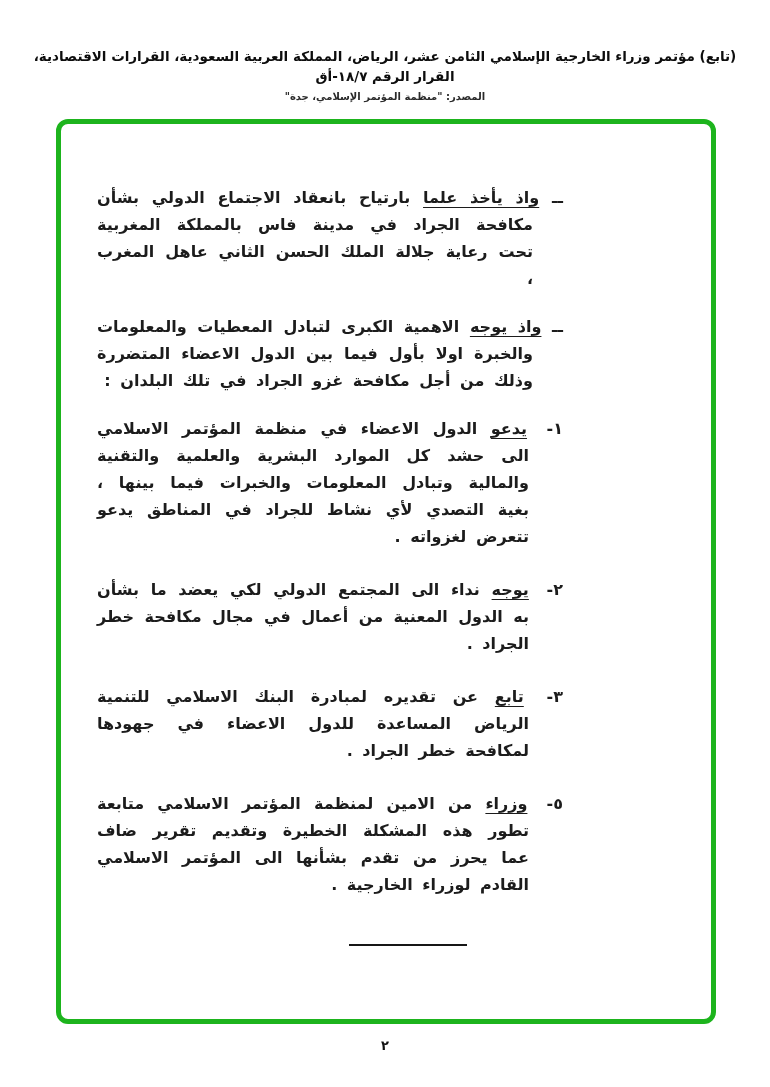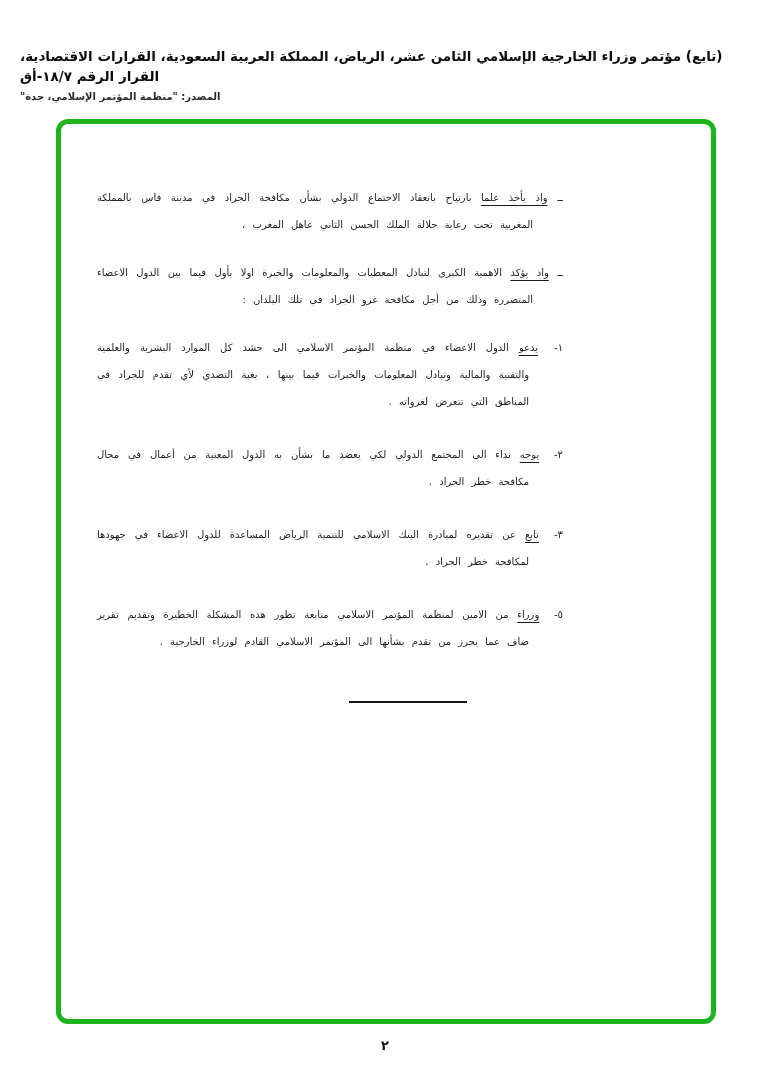--- a/index.html
+++ b/index.html
@@ -12,21 +12,21 @@
     position: relative;
     overflow: hidden;
   }
 
   
   .header {
     position: absolute;
     top: 46px;
     left: 20px;
     right: 20px;
-    text-align: left;
+    text-align: center;
     direction: rtl;
   }
   .header-title {
     font-size: 13.5px;
     font-weight: bold;
     color: #0d0d0d;
     letter-spacing: 0.2px;
     line-height: 20px;
   }
   .header-source {
@@ -46,22 +46,22 @@
     border: 5px solid #1db41d;
     border-radius: 12px;
     background: #ffffff;
   }
 
   
   .content {
     direction: rtl;
     padding: 60px 148px 0 36px;
     color: #1c1c1c;
-    font-size: 10px;
-    font-weight: normal;
+    font-size: 16px;
+    font-weight: bold;
     line-height: 27px;
     text-align: justify;
     word-spacing: 4px;
   }
   p.preamble {
     margin-bottom: 21px;
     padding-right: 30px;
     text-indent: -30px;
   }
   p.preamble:last-of-type { margin-bottom: 40px; }
@@ -109,28 +109,28 @@
     <div class="content">
 
       <p class="preamble">
         <span class="marker">ــ</span>
         <span class="lead">واذ يأخذ علما</span>
         <span>بارتياح بانعقاد الاجتماع الدولي بشأن مكافحة الجراد في مدينة فاس بالمملكة المغربية تحت رعاية جلالة الملك الحسن الثاني عاهل المغرب ،</span>
       </p>
 
       <p class="preamble">
         <span class="marker">ــ</span>
-        <span class="lead">واذ يؤكد</span>
+        <span class="lead">واذ يوجه</span>
         <span>الاهمية الكبرى لتبادل المعطيات والمعلومات والخبرة اولا بأول فيما بين الدول الاعضاء المتضررة وذلك من أجل مكافحة غزو الجراد في تلك البلدان :</span>
       </p>
 
       <p class="item">
         <span class="num">١-</span>
         <span class="lead">يدعو</span>
-        <span>الدول الاعضاء في منظمة المؤتمر الاسلامي الى حشد كل الموارد البشرية والعلمية والتقنية والمالية وتبادل المعلومات والخبرات فيما بينها ، بغية التصدي لأي تقدم للجراد في المناطق التي تتعرض لغزواته .</span>
+        <span>الدول الاعضاء في منظمة المؤتمر الاسلامي الى حشد كل الموارد البشرية والعلمية والتقنية والمالية وتبادل المعلومات والخبرات فيما بينها ، بغية التصدي لأي نشاط للجراد في المناطق يدعو تتعرض لغزواته .</span>
       </p>
 
       <p class="item">
         <span class="num">٢-</span>
         <span class="lead">يوجه</span>
         <span>نداء الى المجتمع الدولي لكي يعضد ما بشأن به الدول المعنية من أعمال في مجال مكافحة خطر الجراد .</span>
       </p>
 
       <p class="item">
         <span class="num">٣-</span>

